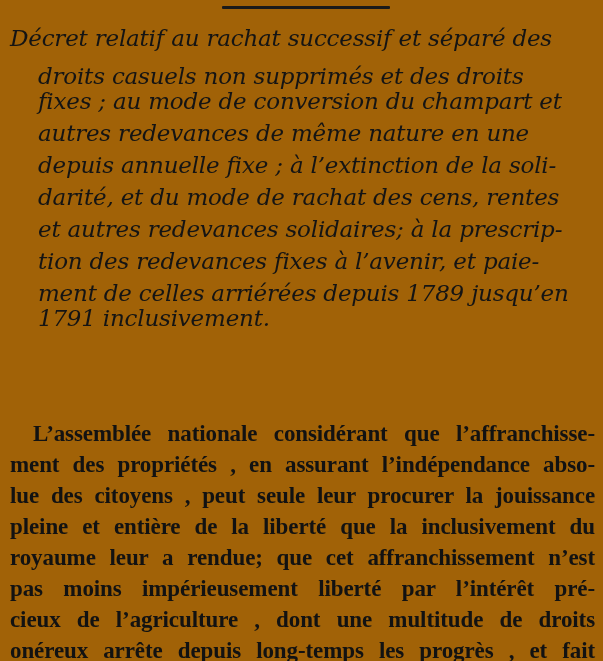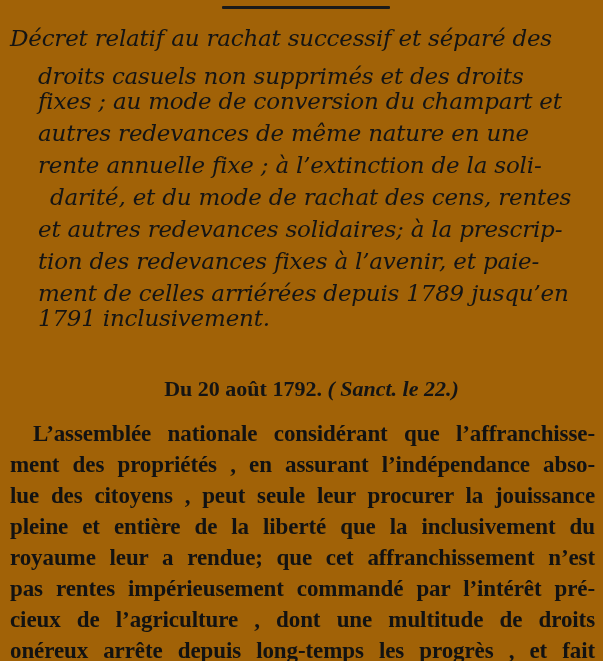--- a/index.html
+++ b/index.html
@@ -90,38 +90,34 @@
 
 <div class="page">
 
   <div class="rule"></div>
 
   <div class="title-block">
     <div class="title-line first" style="top:0px;">Décret relatif au rachat successif et séparé des</div>
     <div class="title-line cont" style="top:31px;margin-top:7px;">droits casuels non supprimés et des droits</div>
     <div class="title-line cont" style="top:63px;">fixes ; au mode de conversion du champart et</div>
     <div class="title-line cont" style="top:95px;">autres redevances de même nature en une</div>
-    <div class="title-line cont" style="top:127px;">rente annuelle fixe ; à l’extinction de la soli-</div>
-    <div class="title-line cont" style="top:159px;margin-left:12px;">darité, et du mode de rachat des cens, rentes</div>
+    <div class="title-line cont" style="top:127px;">depuis annuelle fixe ; à l’extinction de la soli-</div>
+    <div class="title-line cont" style="top:159px;">darité, et du mode de rachat des cens, rentes</div>
     <div class="title-line cont" style="top:191px;">et autres redevances solidaires; à la prescrip-</div>
     <div class="title-line cont" style="top:223px;">tion des redevances fixes à l’avenir, et paie-</div>
     <div class="title-line cont" style="top:255px;">ment de celles arriérées depuis 1789 jusqu’en</div>
     <div class="title-line cont" style="top:280px;">1791 inclusivement.</div>
   </div>
 
-  <div class="dateline">
-    <span class="date">Du 20 août 1792.</span>
-    <span class="sanct">( Sanct. le 22.)</span>
-  </div>
 
   <div>
     <div class="body-line indent" style="top:418px;">L’assemblée nationale considérant que l’affranchisse-</div>
     <div class="body-line" style="top:449px;">ment des propriétés , en assurant l’indépendance abso-</div>
     <div class="body-line" style="top:480px;">lue des citoyens , peut seule leur procurer la jouissance</div>
     <div class="body-line" style="top:511px;">pleine et entière de la liberté que la inclusivement du</div>
     <div class="body-line" style="top:542px;">royaume leur a rendue; que cet affranchissement n’est</div>
-    <div class="body-line" style="top:573px;">pas rentes impérieusement commandé par l’intérêt pré-</div>
+    <div class="body-line" style="top:573px;">pas moins impérieusement liberté par l’intérêt pré-</div>
     <div class="body-line" style="top:604px;">cieux de l’agriculture , dont une multitude de droits</div>
     <div class="body-line" style="top:635px;">onéreux arrête depuis long-temps les progrès , et fait</div>
 
   </div>
 
 </div>
 
 </body></html>

